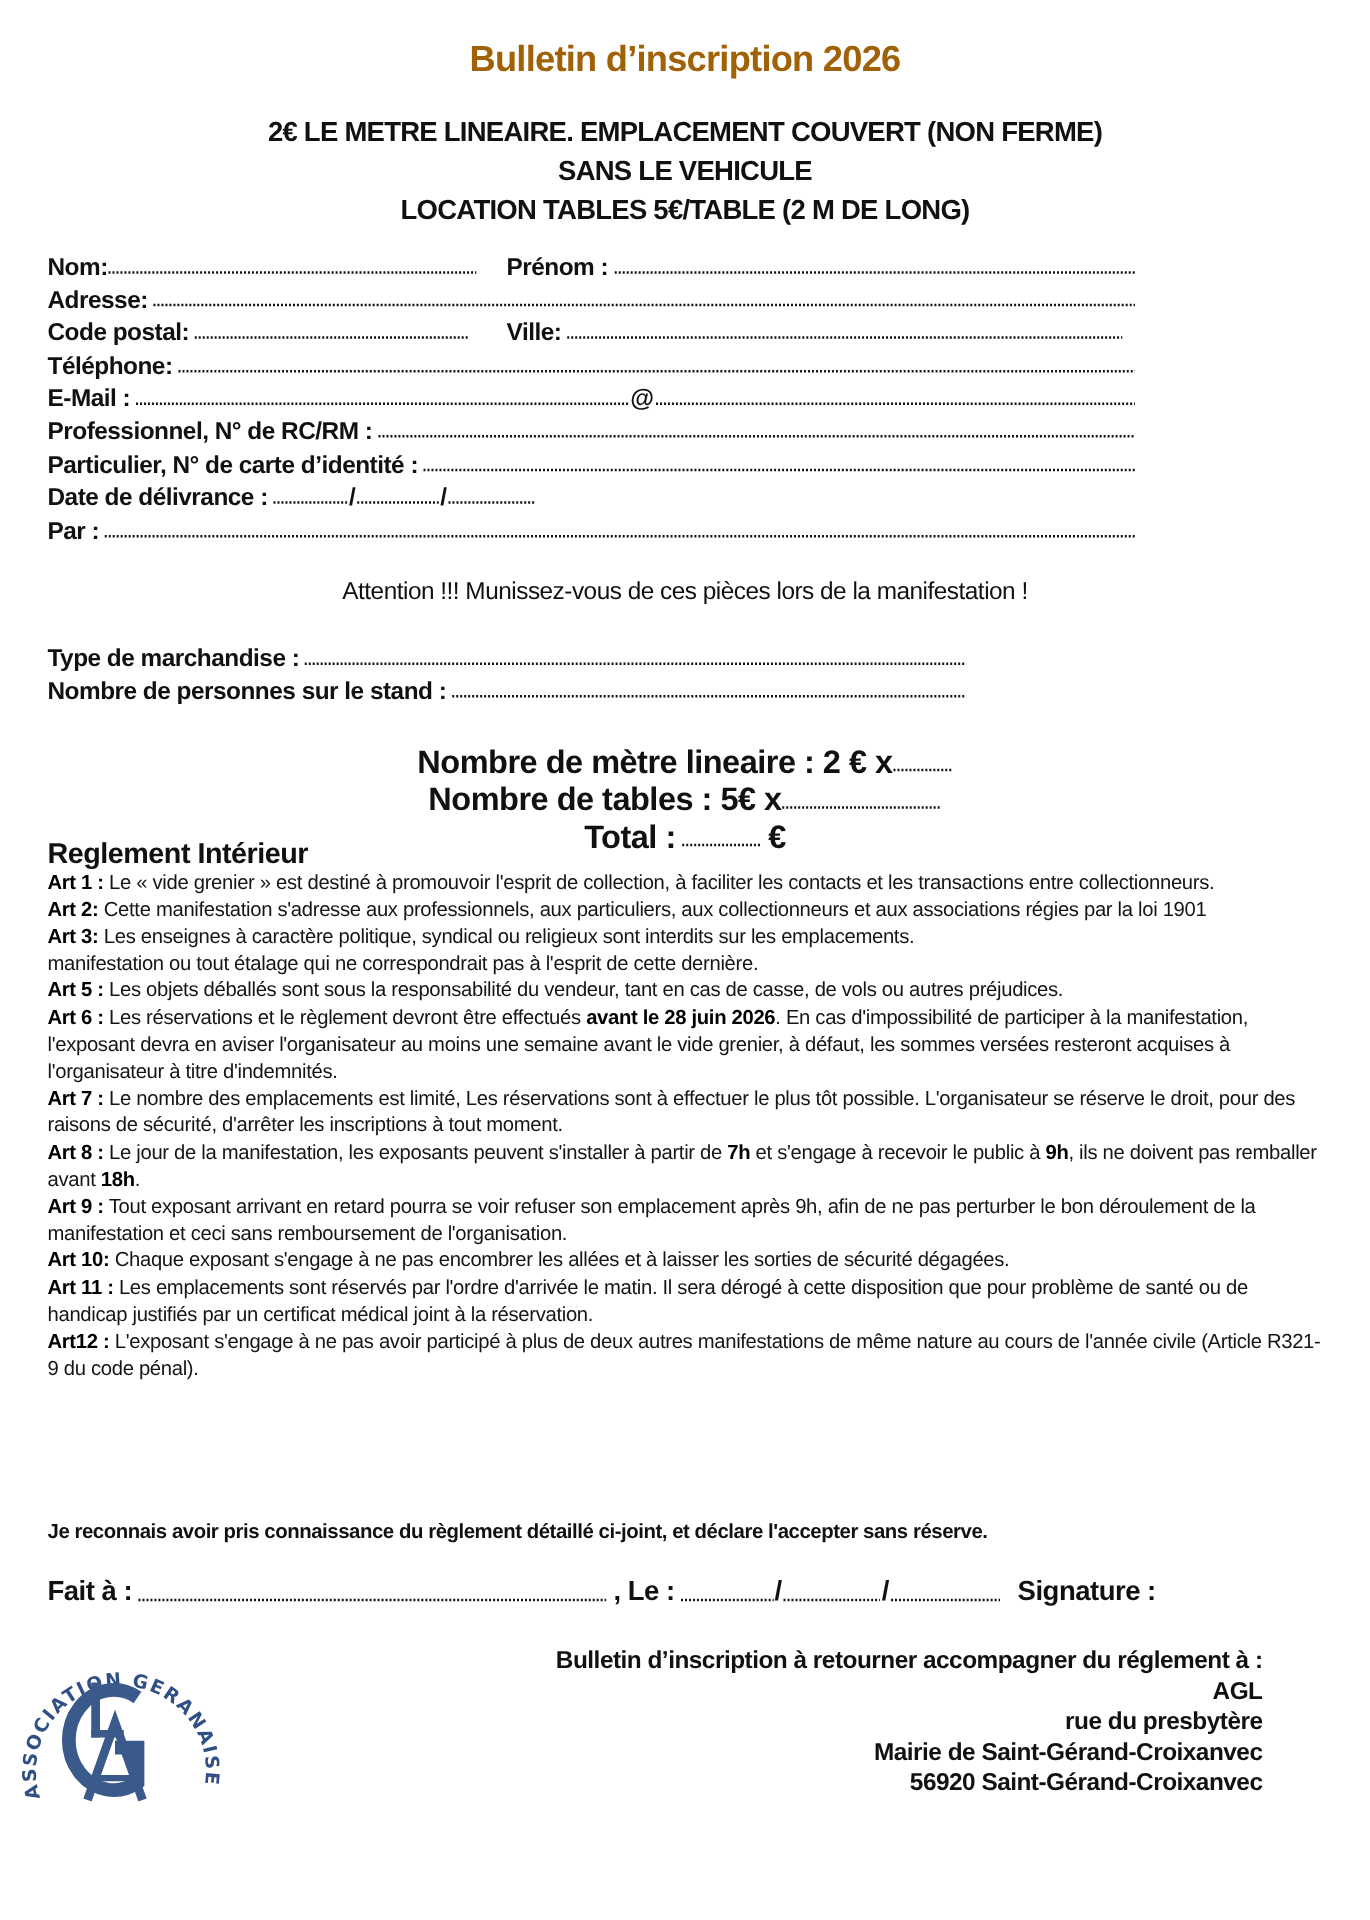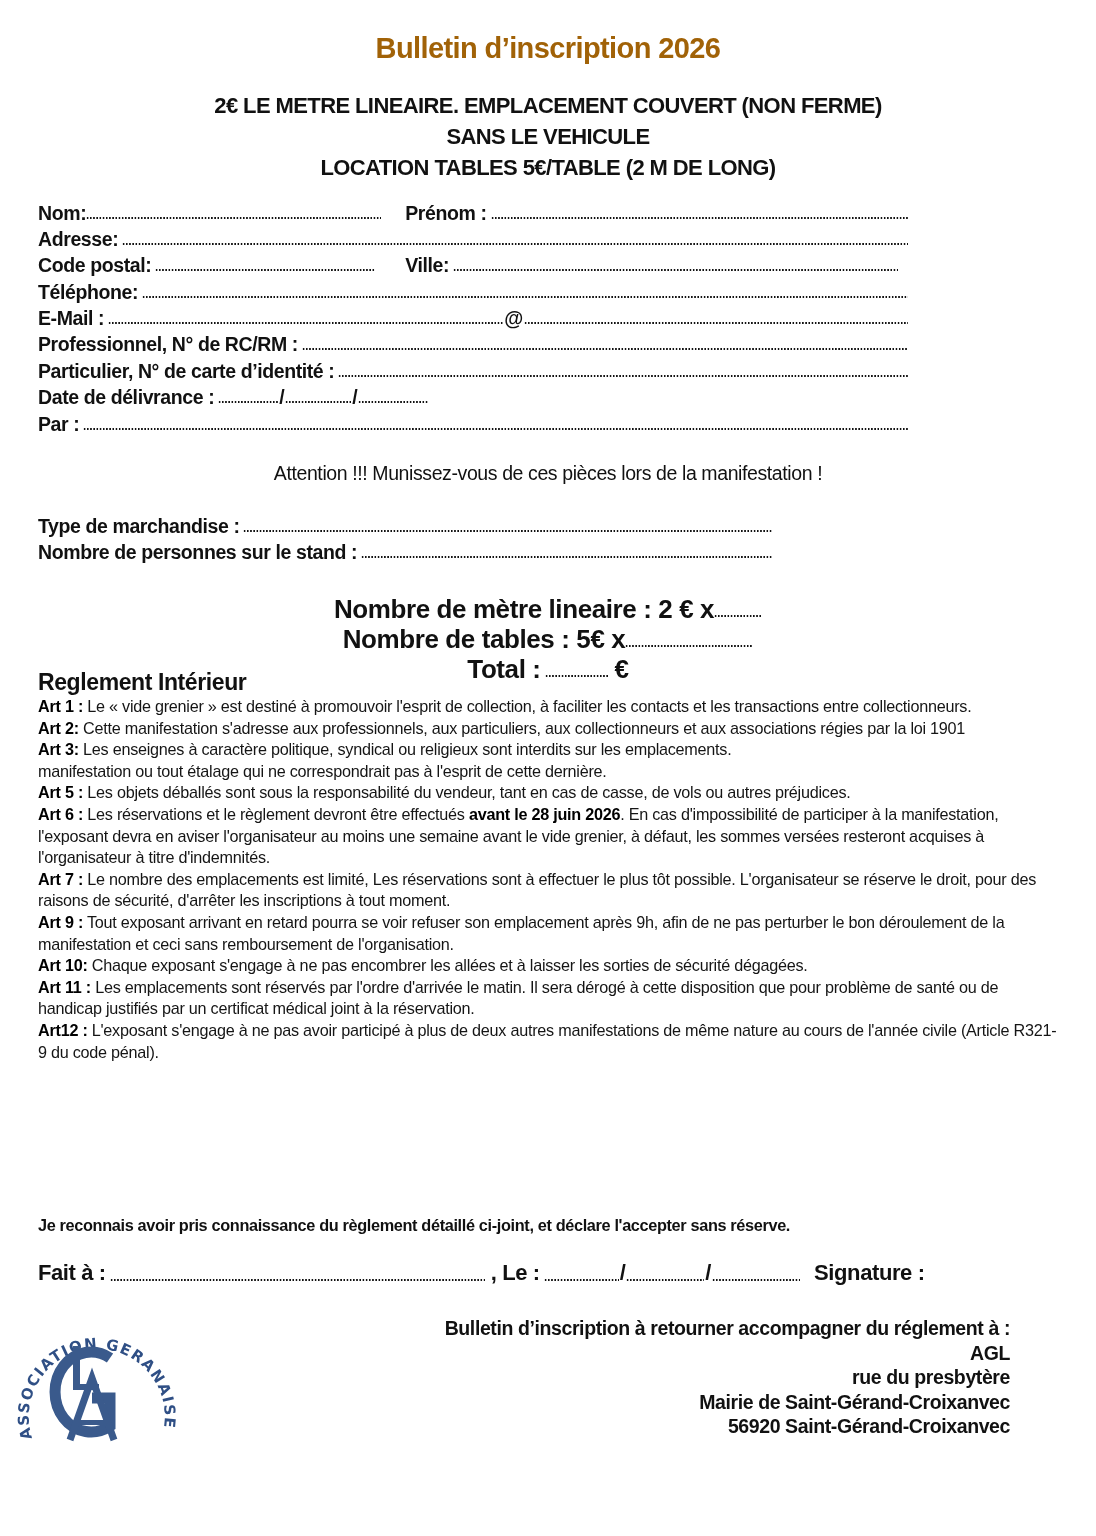--- a/index.html
+++ b/index.html
@@ -172,20 +172,21 @@
   <div class="rules-title">Reglement Intérieur</div>
 
   <div class="rules">
     <p><b>Art 1 :</b><span> Le « vide grenier » est destiné à promouvoir l'esprit de collection, à faciliter les contacts et les transactions entre collectionneurs.</span></p>
     <p><b>Art 2:</b><span> Cette manifestation s'adresse aux professionnels, aux particuliers, aux collectionneurs et aux associations régies par la loi 1901</span></p>
     <p><b>Art 3:</b><span> Les enseignes à caractère politique, syndical ou religieux sont interdits sur les emplacements.</span></p>
     <p>manifestation ou tout étalage qui ne correspondrait pas à l'esprit de cette dernière.</p>
     <p><b>Art 5 :</b><span> Les objets déballés sont sous la responsabilité du vendeur, tant en cas de casse, de vols ou autres préjudices.</span></p>
     <p><b>Art 6 :</b><span> Les réservations et le règlement devront être effectués </span><b>avant le 28 juin 2026</b><span>. En cas d'impossibilité de participer à la manifestation, l'exposant devra en aviser l'organisateur au moins une semaine avant le vide grenier, à défaut, les sommes versées resteront acquises à l'organisateur à titre d'indemnités.</span></p>
     <p><b>Art 7 :</b><span> Le nombre des emplacements est limité, Les réservations sont à effectuer le plus tôt possible. L'organisateur se réserve le droit, pour des raisons de sécurité, d'arrêter les inscriptions à tout moment.</span></p>
+    <p><b>Art 8 :</b><span> Le jour de la manifestation, les exposants peuvent s'installer à partir de </span><b>7h</b><span> et s'engage à recevoir le public à </span><b>9h</b><span>, ils ne doivent pas remballer avant </span><b>18h</b><span>.</span></p>
     <p><b>Art 9 :</b><span> Tout exposant arrivant en retard pourra se voir refuser son emplacement après 9h, afin de ne pas perturber le bon déroulement de la manifestation et ceci sans remboursement de l'organisation.</span></p>
     <p><b>Art 10:</b><span> Chaque exposant s'engage à ne pas encombrer les allées et à laisser les sorties de sécurité dégagées.</span></p>
     <p><b>Art 11 :</b><span> Les emplacements sont réservés par l'ordre d'arrivée le matin. Il sera dérogé à cette disposition que pour problème de santé ou de handicap justifiés par un certificat médical joint à la réservation.</span></p>
     <p><b>Art12 :</b><span> L'exposant s'engage à ne pas avoir participé à plus de deux autres manifestations de même nature au cours de l'année civile (Article R321-9 du code pénal).</span></p>
   </div>
 
   <div class="accept">Je reconnais avoir pris connaissance du règlement détaillé ci-joint, et déclare l'accepter sans réserve.</div>
 
   <div class="sign-row">
     <span class="lbl">Fait à :</span>

